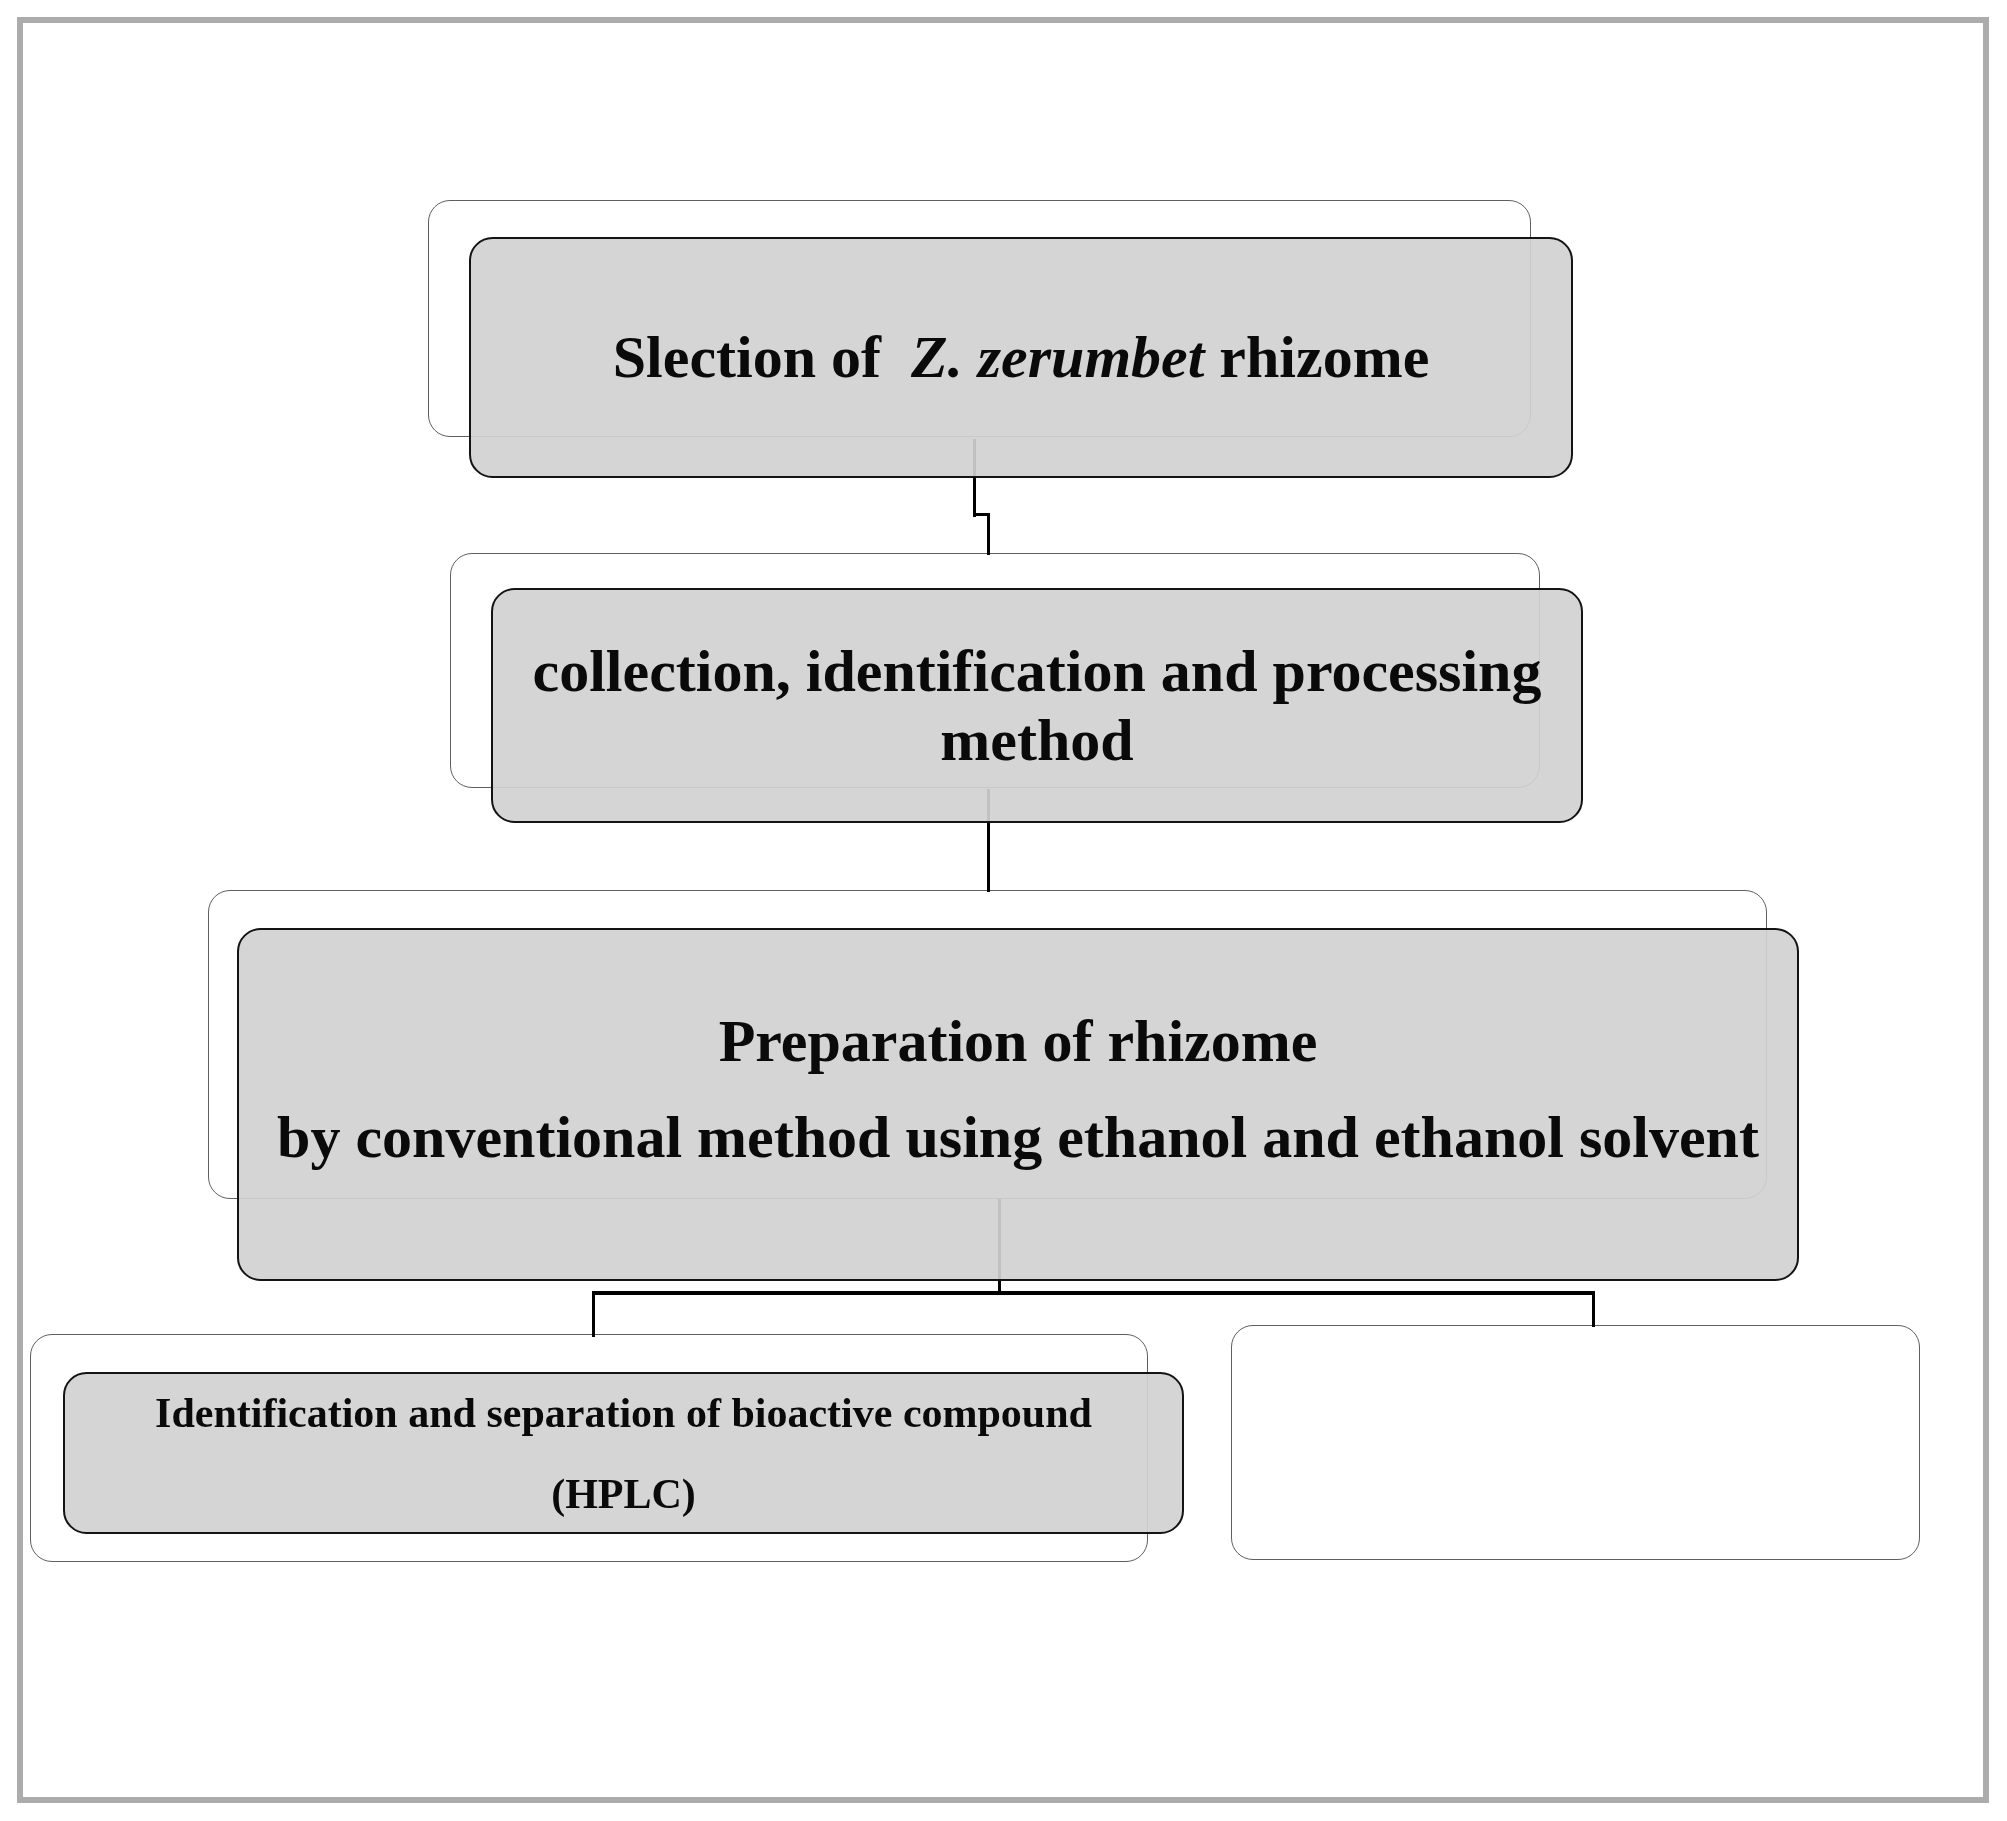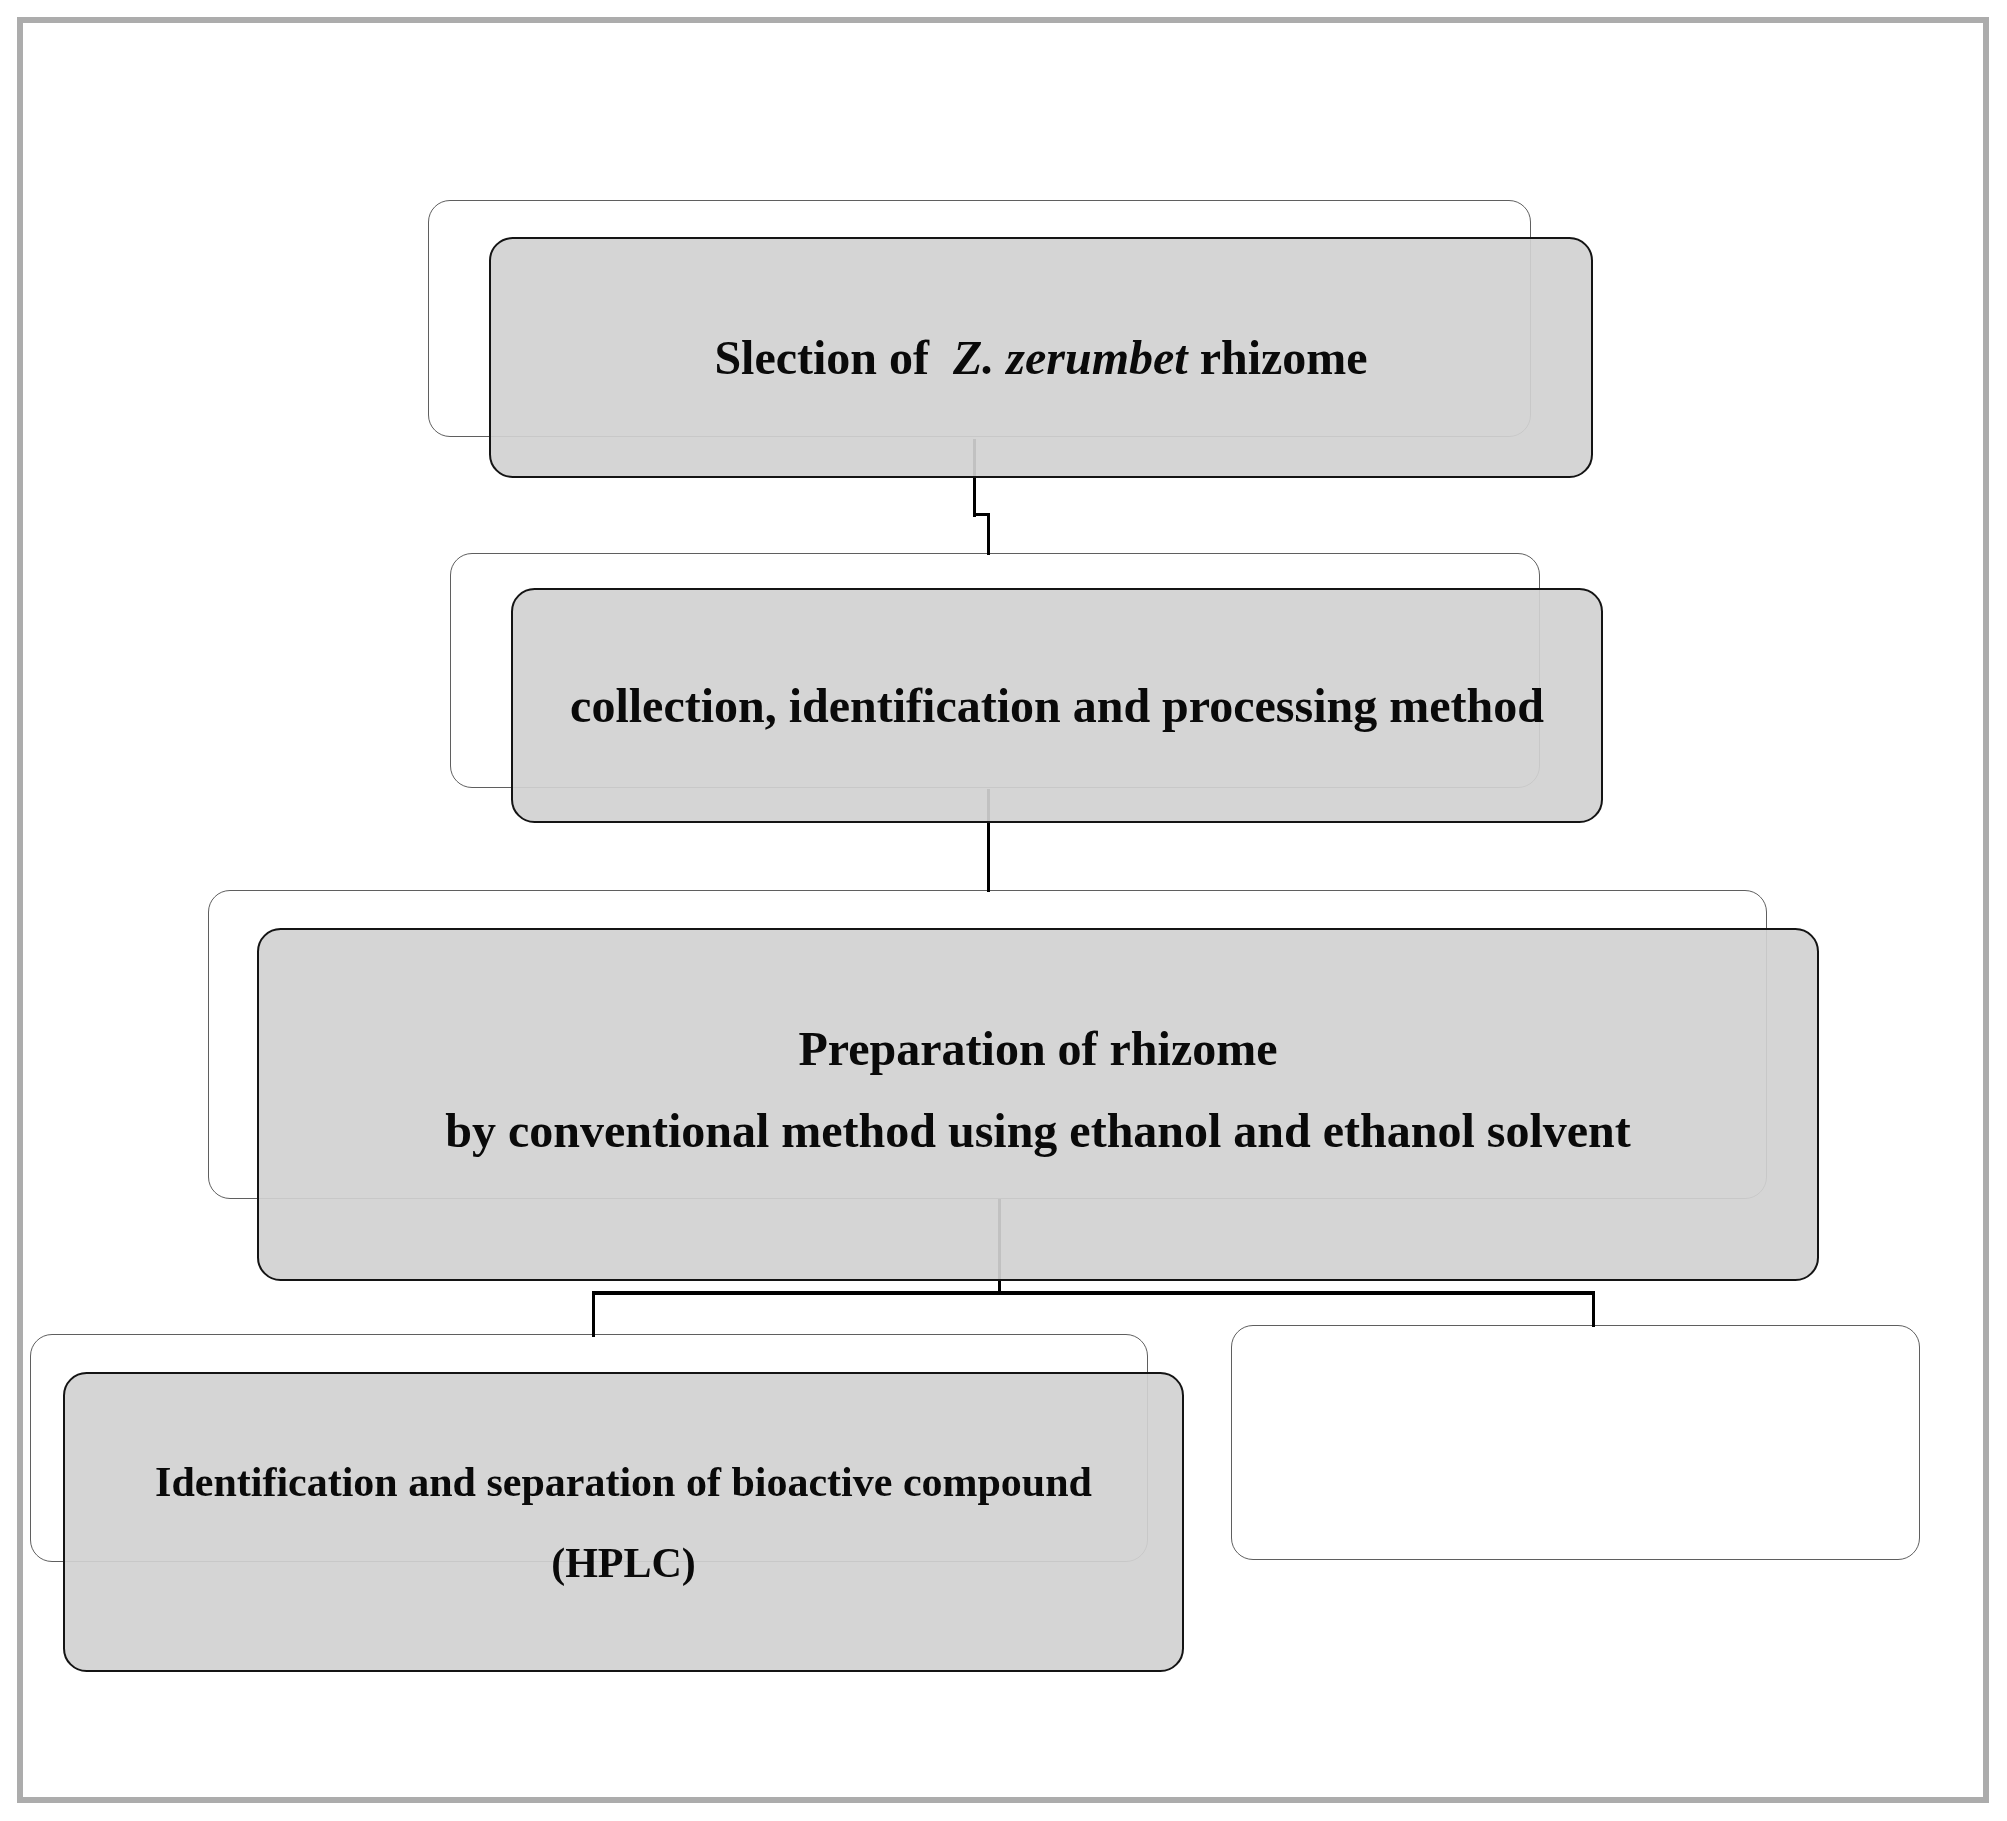--- a/index.html
+++ b/index.html
@@ -39,34 +39,34 @@
     z-index:3;
     display:flex;
     flex-direction:column;
     align-items:center;
     justify-content:center;
     text-align:center;
     color:#0a0a0a;
     font-weight:bold;
   }
   .front-box .seg{white-space:pre-wrap;}
-  .t56{font-size:48px;margin-left:20px;}
+  .t56{font-size:60px;}
   .t54{font-size:42px;}
   .italic{font-style:italic;}
   .line{display:block;}
   
   .n1-shadow{left:428px;top:200px;width:1101px;height:235px;}
   .n1-front{left:469px;top:237px;width:1100px;height:237px;}
   .n2-shadow{left:450px;top:553px;width:1088px;height:233px;}
   .n2-front{left:491px;top:588px;width:1088px;height:231px;}
   .n3-shadow{left:208px;top:890px;width:1557px;height:307px;}
   .n3-front{left:237px;top:928px;width:1558px;height:318px;padding-bottom:31px;}
   .n3-front .line2{margin-top:27px;}
   .n4-shadow{left:30px;top:1334px;width:1116px;height:226px;}
-  .n4-front{left:63px;top:1372px;width:1121px;height:300px;padding:0 30px;box-sizing:border-box;}
+  .n4-front{left:63px;top:1372px;width:1121px;height:162px;padding:0 30px;box-sizing:border-box;}
   .n4-front .hplc{margin-top:33px;}
   .n5-shadow{left:1231px;top:1325px;width:687px;height:233px;}
   .n5-front{left:1270px;top:1362px;width:695px;height:267px;padding-top:20.4px;box-sizing:border-box;}
   .n5-front .line{line-height:1.3;}
   
   .cA1{left:973px;top:439px;width:3.1px;height:78px;}
   .cA2{left:973px;top:513px;width:17.3px;height:3.1px;}
   .cA3{left:987px;top:513px;width:3.1px;height:42px;}
   .cB {left:987px;top:789px;width:3.1px;height:103px;}
   .cC {left:998px;top:1199px;width:3.1px;height:95px;}

